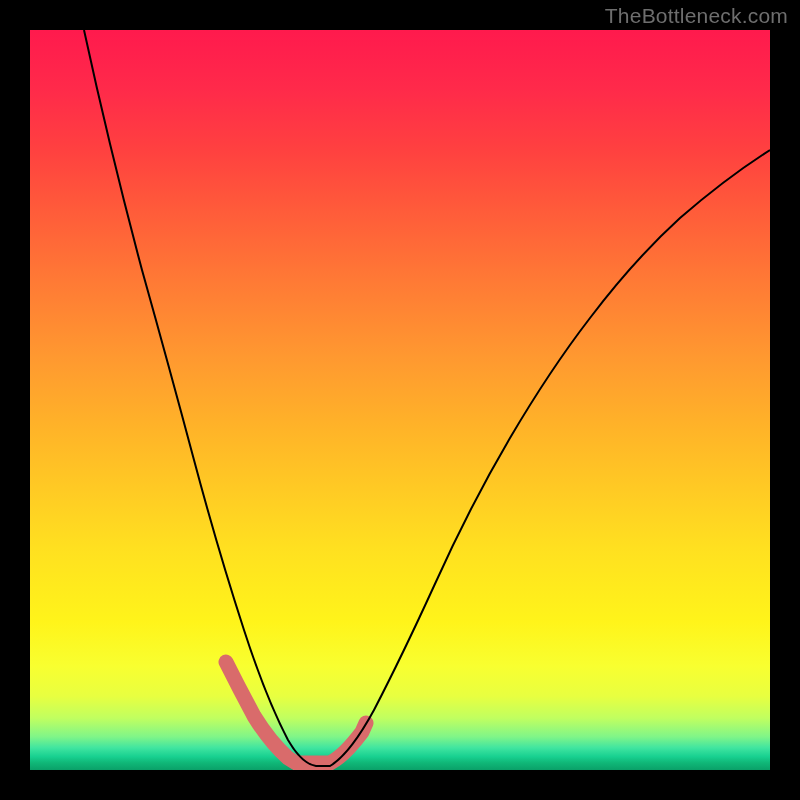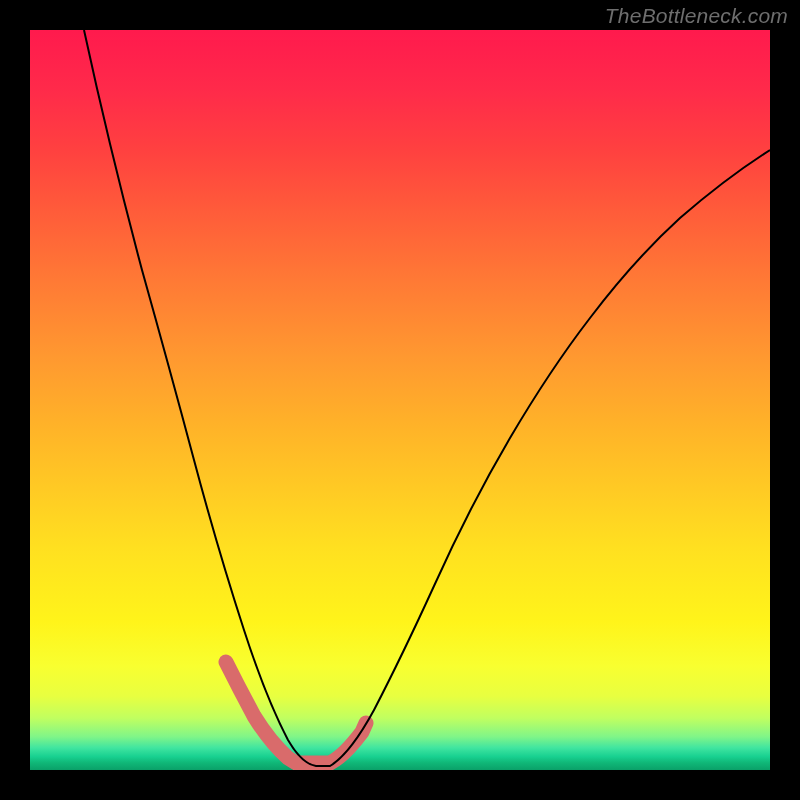--- a/index.html
+++ b/index.html
@@ -9,21 +9,20 @@
     height: 800px;
     background: #000;
     overflow: hidden;
     font-family: Arial, Helvetica, sans-serif;
   }
   .frame {
     position: absolute;
     width: 800px;
     height: 800px;
     background: #000;
-    font-style: italic;
   }
   .plot-area {
     position: absolute;
     left: 30px;
     top: 30px;
     width: 740px;
     height: 740px;
     
     background: linear-gradient(to bottom,
       #ff1a4d 0%,

